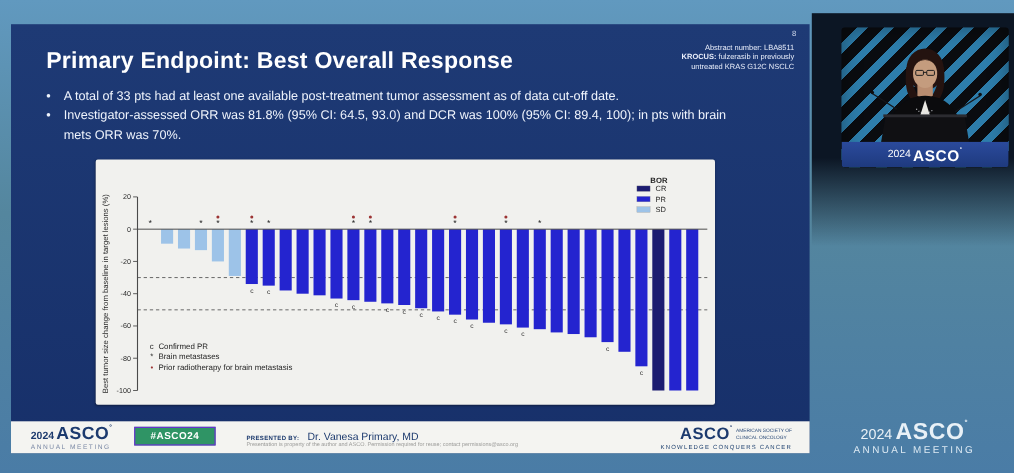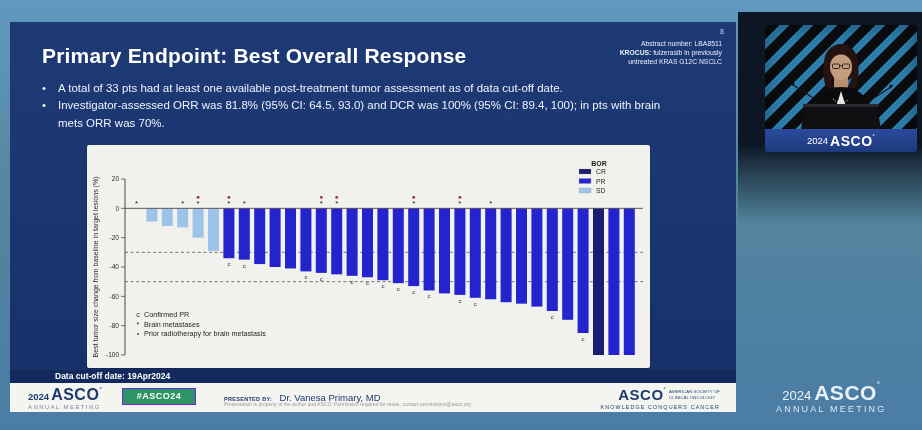--- a/index.html
+++ b/index.html
@@ -188,21 +188,20 @@
           <text x="509" y="48" font-size="6.8" fill="#1f1f1f">SD</text>
           <text x="51" y="172" text-anchor="middle" font-size="7.2" fill="#2b2b2b">c</text>
           <text x="57" y="172" font-size="7.2" fill="#1f1f1f">Confirmed PR</text>
           <text x="51" y="181.5" text-anchor="middle" font-size="7.2" fill="#1a1a1a">*</text>
           <text x="57" y="181.5" font-size="7.2" fill="#1f1f1f">Brain metastases</text>
           <text x="51" y="191" text-anchor="middle" font-size="7.2" fill="#9c3434">•</text>
           <text x="57" y="191" font-size="7.2" fill="#1f1f1f">Prior radiotherapy for brain metastasis</text>
         </svg>
     </div>
 
-    <div class="cutoff">Data cut-off date: 19Apr2024</div>
 
     <div class="footer">
       <div class="asco-logo">
         <div class="row1">
           <span class="yr">2024</span>
           <span class="nm"><span>ASCO</span><span class="reg">°</span></span>
         </div>
         <div class="sub">ANNUAL MEETING</div>
       </div>
       <div class="hashtag">#ASCO24</div>

